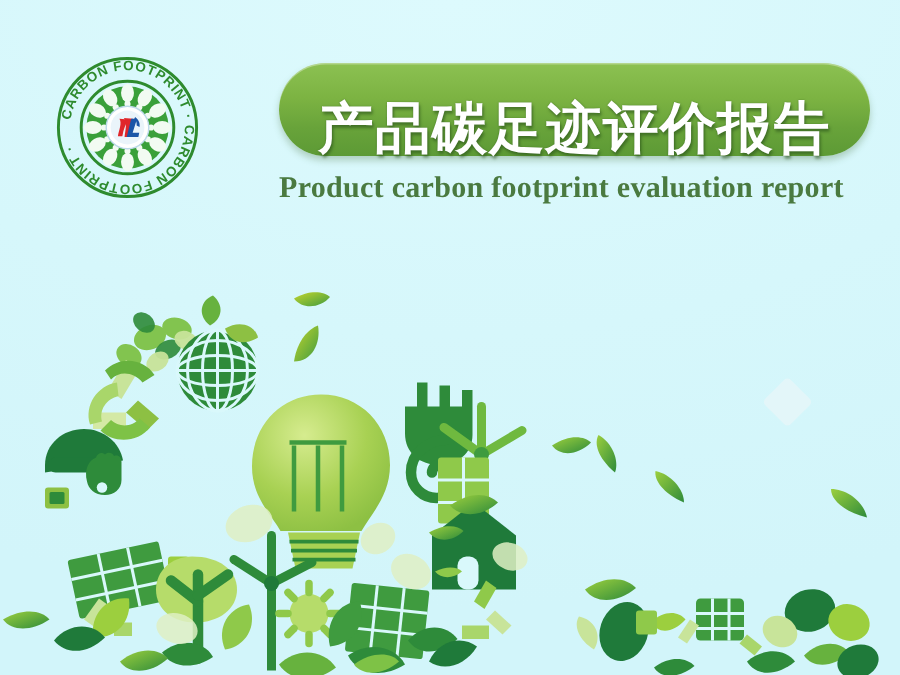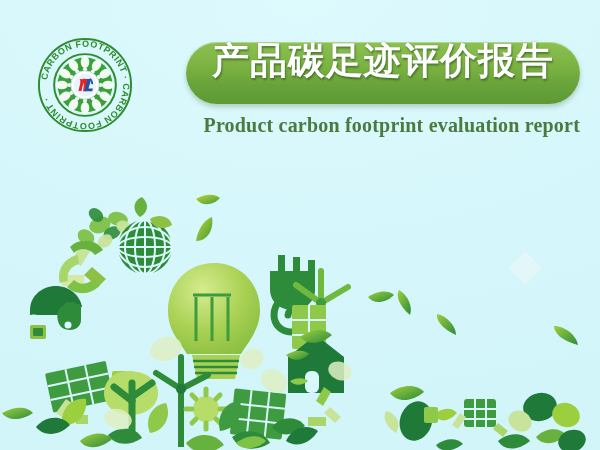--- a/index.html
+++ b/index.html
@@ -31,32 +31,32 @@
     position:absolute;left:36px;top:36px;width:98px;height:98px;
   }
   .seal svg{display:block;width:98px;height:98px;}
 
   
   .title-pill{
     position:absolute;left:186px;top:42px;width:394px;height:62px;
     border-radius:31px;
     background:linear-gradient(180deg,#8cc152 0%,#7cb342 38%,#68a33a 70%,#5d9a35 100%);
     box-shadow:0 3px 5px rgba(60,100,40,.28), inset 0 1px 0 rgba(255,255,255,.35);
-    display:flex;align-items:flex-start;justify-content:center;
+    display:flex;align-items:flex-end;justify-content:center;
   }
   .title-pill .title-text{
     font-family:"DejaVu Sans","Liberation Sans",sans-serif;
     font-size:37px;font-weight:bold;color:#ffffff;
     letter-spacing:1px;line-height:1;
     text-shadow:1px 2px 2px rgba(40,80,25,.55), 0 0 1px rgba(40,80,25,.6);
     white-space:nowrap;
   }
   .subtitle{
     position:absolute;left:186px;top:114px;width:394px;
-    text-align:right;
+    text-align:left;
     font-family:"Liberation Serif","DejaVu Serif",serif;
     font-size:20px;font-weight:bold;color:#4a7a40;
     letter-spacing:.2px;white-space:nowrap;
   }
 
   
   .illustration{position:absolute;left:0;top:175px;width:600px;height:275px;}
   .illustration svg{display:block;}
 </style>
 </head>

